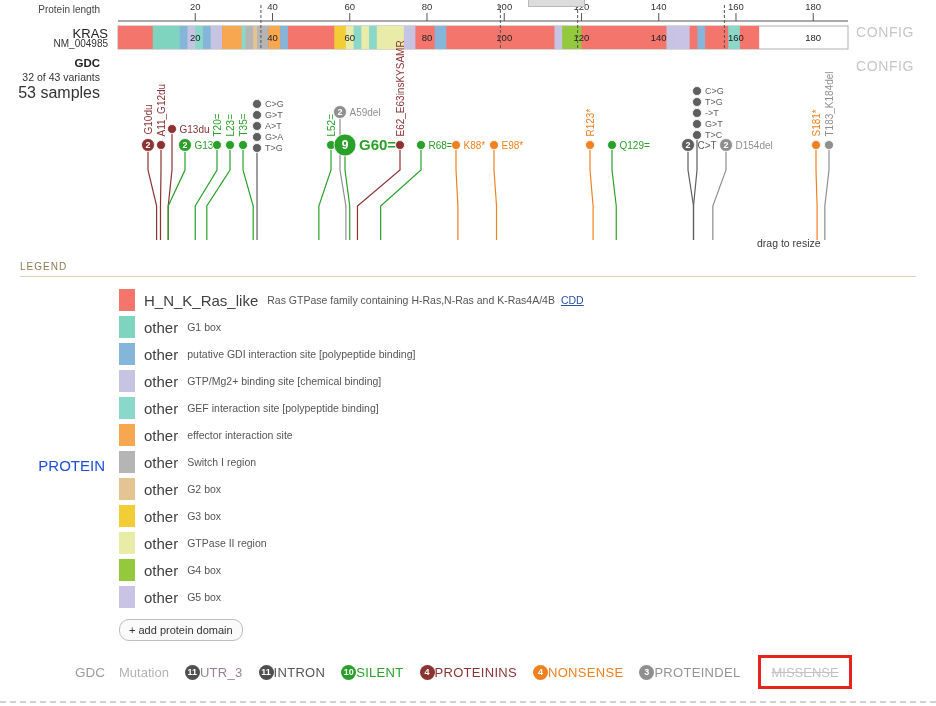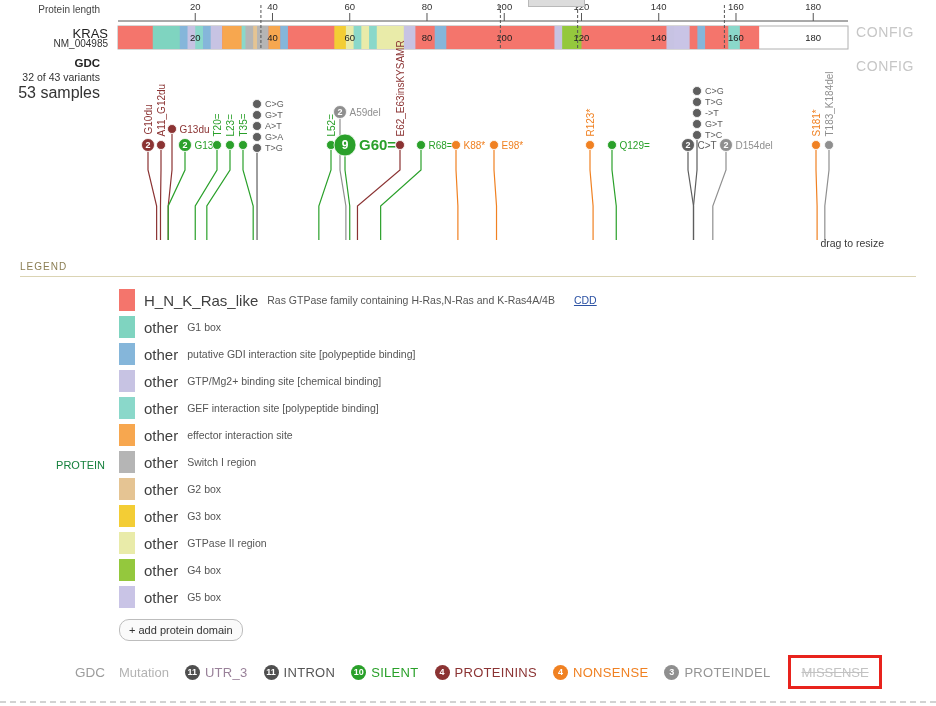--- a/index.html
+++ b/index.html
@@ -12,38 +12,38 @@
   .lbl{position:absolute;color:#333}
   .protein-length{left:8px;top:4px;width:92px;text-align:right;font-size:10px;color:#444}
   .gene-symbol{left:8px;top:26px;width:100px;text-align:right;font-size:13px;font-weight:normal;color:#222}
   .gene-isoform{left:8px;top:38px;width:100px;text-align:right;font-size:10px;color:#333}
   .config{font-size:14px;color:#c6c6c6;letter-spacing:.6px;cursor:pointer}
   .config1{left:856px;top:24px}
   .config2{left:856px;top:58px}
   .track-name{left:8px;top:57px;width:92px;text-align:right;font-size:11.5px;font-weight:bold;color:#222}
   .variants-count{left:0;top:71px;width:100px;text-align:right;font-size:10.5px}
   .samples-count{left:0;top:84px;width:100px;text-align:right;font-size:16px}
-  .drag-hint{left:784px;top:237px;width:100px;text-align:right;font-size:10.5px;color:#3a3a3a;cursor:ns-resize}
+  .drag-hint{left:757px;top:237px;width:100px;font-size:10.5px;color:#3a3a3a;cursor:ns-resize}
   .scrollbar-thumb{position:absolute;left:528px;top:0;width:57px;height:7px;background:#dcdcdc;border:1px solid #b9b9b9;border-top:none}
   .legend-heading{margin:4px 20px 0 20px;border-bottom:1px solid #dbd4b4;padding-bottom:2px}
   .legend-heading span{font-size:10px;color:#8a7d52;letter-spacing:1px}
   .legend-body{display:flex;margin-top:12px}
-  .protein-label{width:105px;flex:0 0 105px;display:flex;align-items:center;justify-content:flex-end;font-size:11px;color:#15803d}
+  .protein-label{width:105px;flex:0 0 105px;display:flex;align-items:center;justify-content:flex-end;font-size:15px;color:#1d4ed8}
   .legend-items-wrap{margin-left:14px}
   .legend-row{display:flex;align-items:center;height:22px;margin-bottom:5px}
   .swatch{width:16px;height:22px;flex:0 0 16px;margin-right:9px;cursor:pointer}
   .dname{font-size:15px;color:#3f3f3f;margin-right:9px;white-space:nowrap}
   .ddesc{font-size:10.5px;color:#555;white-space:nowrap}
-  .dlink{font-size:10.5px;color:#2b51a3;margin-left:19px;cursor:pointer}
+  .dlink{font-size:10.5px;color:#2b51a3;margin-left:6px;cursor:pointer}
   .add-domain{margin-top:6px;font-size:11px;color:#333;background:#fafafa;border:1px solid #bdbdbd;border-radius:10px;padding:4px 9px;cursor:pointer;font-family:inherit}
   .classes-row{display:flex;align-items:center;margin-top:14px}
   .gdc-label{width:105px;flex:0 0 105px;text-align:right;font-size:13.5px;color:#9c9c9c}
   .classes-items{display:flex;align-items:center;margin-left:14px;gap:16px}
   .muted{font-size:13px;color:#b3b3b3}
-  .class-item{display:flex;align-items:center;gap:5px;cursor:pointer}
+  .class-item{display:flex;align-items:center;cursor:pointer}
   .ccount{width:15px;height:15px;border-radius:50%;color:#fff;font-size:9px;font-weight:bold;display:flex;align-items:center;justify-content:center;flex:0 0 15px}
   .class-label{font-size:13px;letter-spacing:.3px}
   .missense-box{border:3px solid #e8231d;padding:5px 10px;margin-left:2px}
   .hidden-class{font-size:13px;color:#c2c2c2;text-decoration:line-through;cursor:pointer}
   .bottom-rule{margin-top:12px;border-top:2px dashed #d2d2d2;width:936px}
 </style>
 </head>
 <body>
 
 <div class="page">

